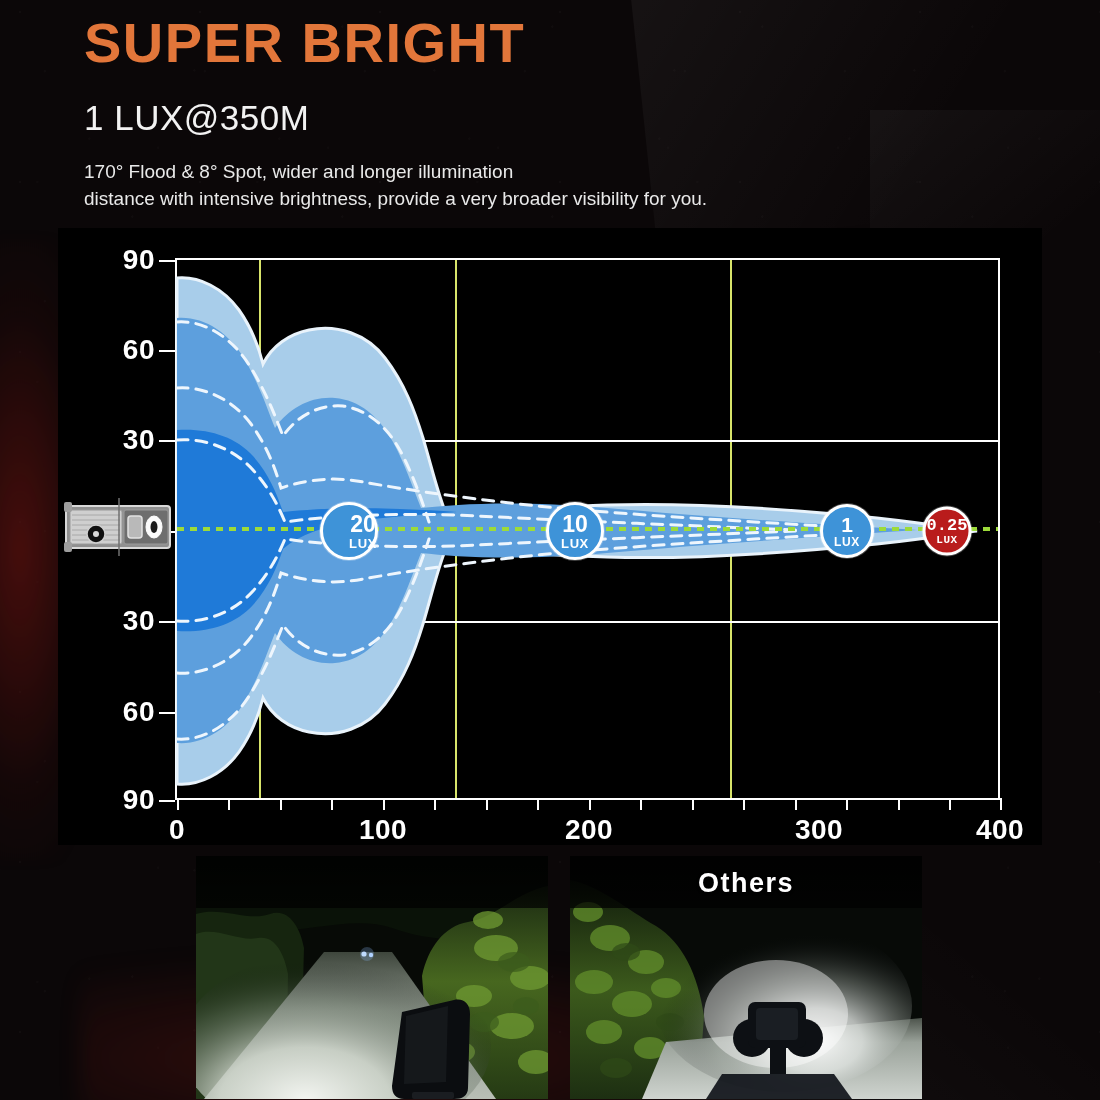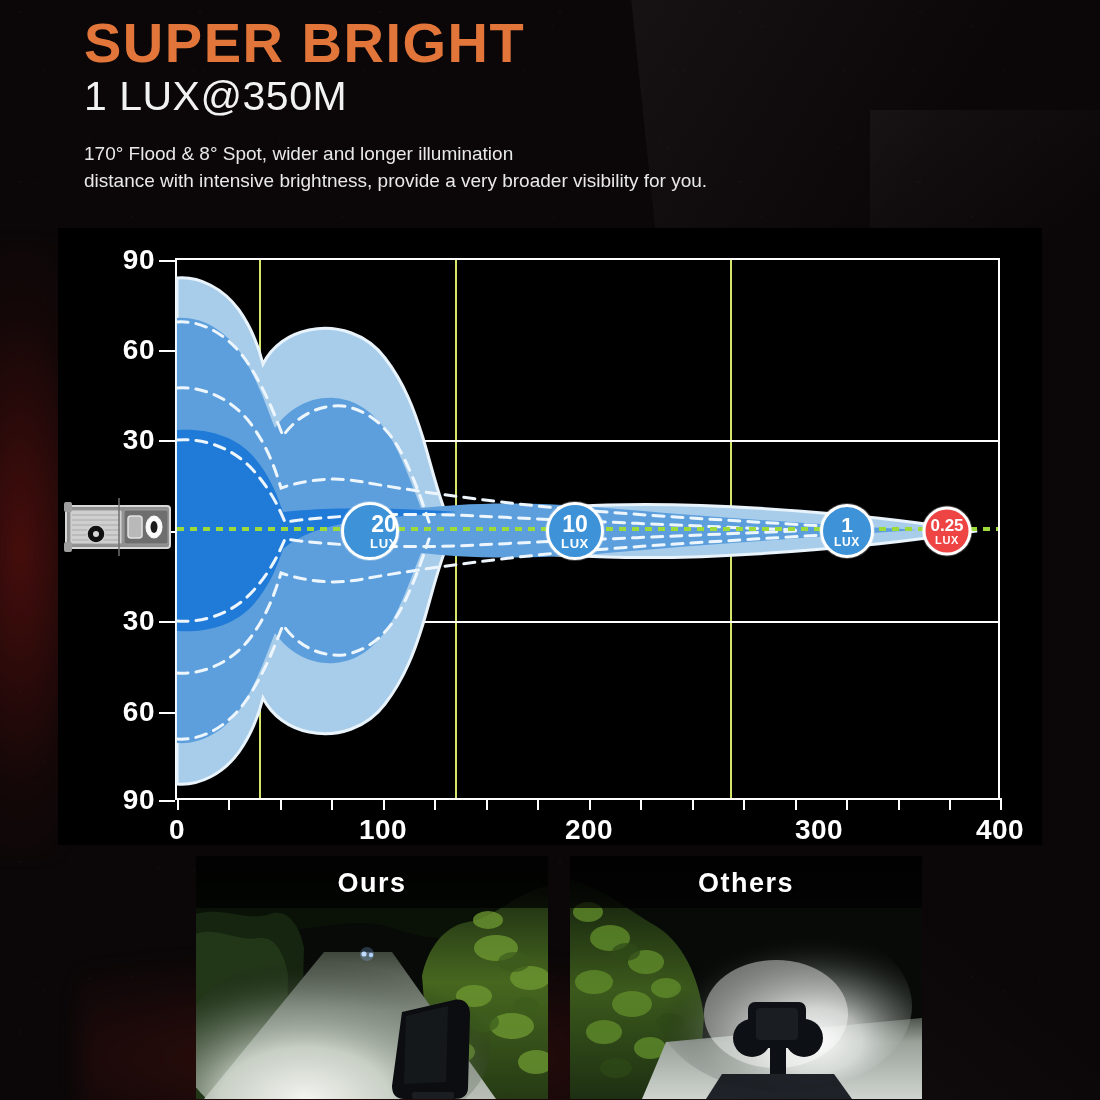--- a/index.html
+++ b/index.html
@@ -48,21 +48,21 @@
     background-size: 180px 170px, 210px 190px, 160px 230px, 240px 160px, 190px 210px, 170px 180px, 220px 200px;
   }
 
   
   #headline { position:absolute; left:84px; top:14px; width:900px; z-index:5; }
   #title {
     font-size:56px; font-weight:bold; letter-spacing:1.5px; line-height:1.05;
     color:#E2763A;
   }
   #subtitle {
-    margin-top:0; font-size:41px; color:#f2f2f2; font-weight:400; letter-spacing:.5px;
+    margin-top:25px; font-size:35px; color:#f2f2f2; font-weight:400; letter-spacing:.5px;
   }
   #desc {
     margin-top:20px; font-size:19px; color:#e9e9e9; line-height:1.45; font-weight:400;
   }
 
   
   #chart-panel {
     position:absolute; left:58px; top:228px; width:984px; height:617px;
     background:#000; z-index:4;
   }
@@ -109,21 +109,21 @@
     box-shadow:0 0 0 1px rgba(255,255,255,.25);
   }
   .lux .v { font-weight:bold; }
   .lux .u { font-weight:bold; letter-spacing:.6px; }
   .lux.big   { width:58px;  height:58px; }
   .lux.big .v{ font-size:23px; }
   .lux.big .u{ font-size:13px; margin-top:1px; }
   .lux.small { width:54px;  height:54px; }
   .lux.small .v{ font-size:21px; }
   .lux.small .u{ font-size:12px; margin-top:1px; }
-  .lux.tiny  { width:49px;  height:49px; background:#ef4444; }
+  .lux.tiny  { width:49px;  height:49px; background:#b91c1c;font-family:Liberation Mono, monospace; }
   .lux.tiny .v{ font-size:17px; }
   .lux.tiny .u{ font-size:11px; margin-top:1px; }
 
   
   #lightbar {
     position:absolute; left:64px; top:498px; width:110px; height:58px; z-index:6;
   }
 
   
   .photo {
@@ -236,21 +236,21 @@
                  C 128,321 156,325 186,319 C 230,311 300,301 380,293
                  C 470,285 580,279 680,273"></path>
         <path d="M 0,479 C 28,481 56,463 74,433 C 90,407 98,385 106,365
                  C 120,385 142,397 166,395 C 192,391 212,373 226,345
                  C 238,321 246,297 252,279"></path>
       </g>
     </svg>
 
     <div id="center-dots"></div>
 
-    <div class="lux big" style="left:193px; top:271px;padding-left:28px;">
+    <div class="lux big" style="left:172px; top:271px;padding-left:28px;">
       <span class="v">20</span>
       <span class="u">LUX</span>
     </div>
     <div class="lux big" style="left:398px; top:271px;">
       <span class="v">10</span>
       <span class="u">LUX</span>
     </div>
     <div class="lux small" style="left:670px; top:271px;">
       <span class="v">1</span>
       <span class="u">LUX</span>
@@ -375,21 +375,20 @@
 
     <circle cx="168" cy="98" r="2.6" fill="#cfe4ff"></circle>
     <circle cx="175" cy="99" r="2.2" fill="#bcd8ff"></circle>
     <circle cx="171" cy="98" r="7" fill="#8fc0ff" opacity=".25"></circle>
 
     <path d="M206,156 L258,144 C268,142 274,148 274,158 L272,232 C272,240 266,243 258,243 L208,243 C200,243 196,238 196,230 Z" fill="#0b0d10"></path>
     <path d="M210,160 L252,150 L250,226 L208,228 Z" fill="#16191d" opacity=".9"></path>
     <rect x="216" y="236" width="42" height="7" rx="2" fill="#1a1d21"></rect>
   </svg>
   <div class="capbar"></div>
-  <div class="caption">Ours</div>
 </div>
 
 <div class="photo" id="photo-others">
   <svg viewBox="0 0 352 243" preserveAspectRatio="none">
     <defs>
       <radialGradient id="othBeam" cx="62%" cy="70%" r="62%">
         <stop offset="0%" stop-color="#ffffff" stop-opacity="0.95"></stop>
         <stop offset="30%" stop-color="#dfe3e0" stop-opacity="0.80"></stop>
         <stop offset="62%" stop-color="#8f9790" stop-opacity="0.40"></stop>
         <stop offset="100%" stop-color="#05070a" stop-opacity="0"></stop>

